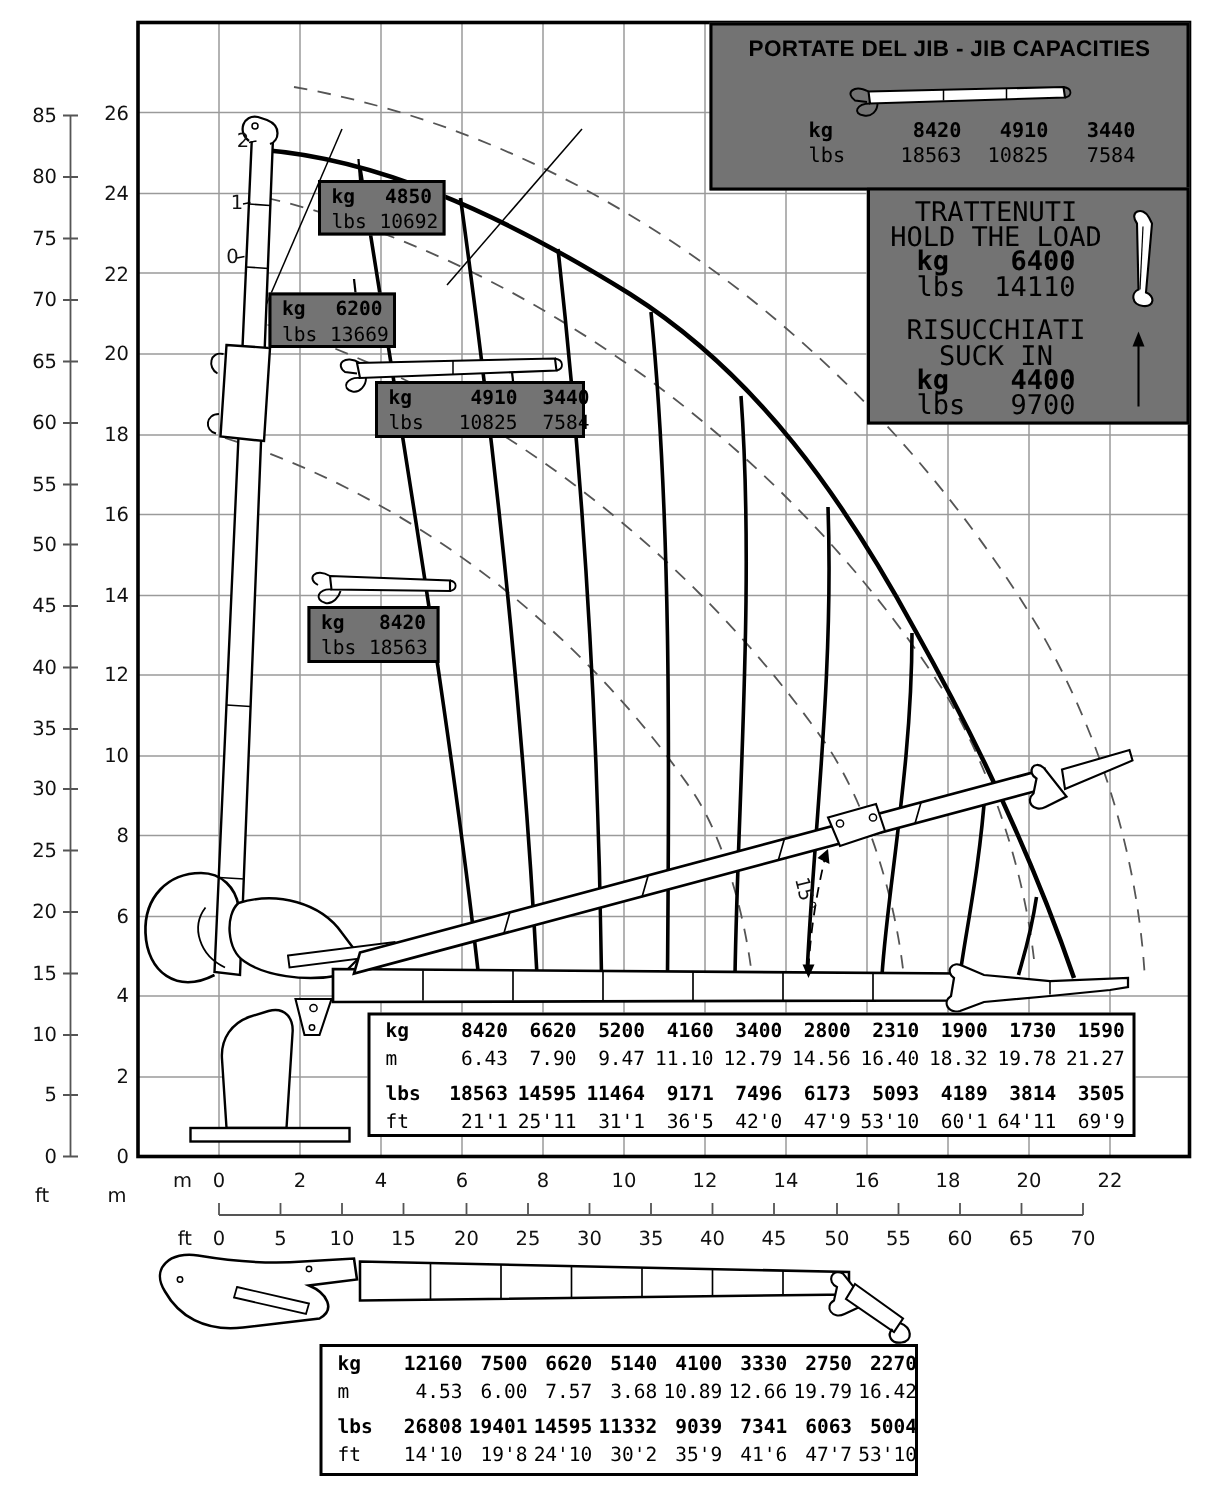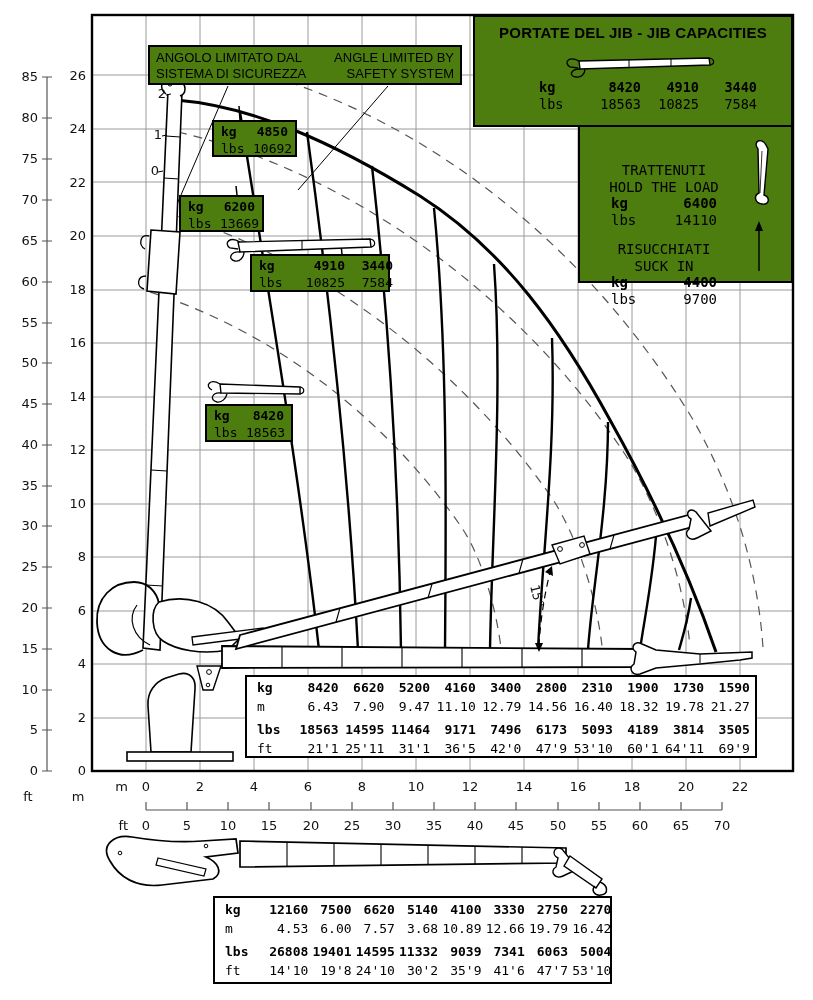--- a/index.html
+++ b/index.html
@@ -1,37 +1,37 @@
 <!DOCTYPE html>
 <html><head>
 <meta charset="utf-8">
 <style>
   html,body{margin:0;padding:0;background:#fff;}
   .stage{position:relative;width:813px;height:1000px;background:#fff;color:#000;
          font-family:"DejaVu Sans Mono",monospace;overflow:hidden;}
   svg{position:absolute;left:0;top:0;}
   svg text{font-family:"DejaVu Sans",sans-serif;font-size:13px;fill:#111;}
   svg text.mono{font-family:"DejaVu Sans Mono",monospace;}
-  .panel{position:absolute;background:#4d7c0f;border:2px solid #000;box-sizing:border-box;}
+  .panel{position:absolute;background:#737373;border:2px solid #000;box-sizing:border-box;}
   .sans{font-family:"Liberation Sans",sans-serif;}
   .b{font-weight:bold;}
   
   .safety{left:148px;top:45px;width:314px;height:40px;padding:3px 6px;font-size:13px;line-height:16px;}
   .safety .ln{display:flex;justify-content:space-between;}
   
   .portate{left:473px;top:15px;width:320px;height:112px;}
   .portate .title{margin-top:7px;text-align:center;font-size:15px;font-weight:bold;letter-spacing:.2px;}
   .portate .icon{position:absolute;left:84px;top:36px;}
   .portate .rows{position:absolute;left:64px;top:62px;font-size:13.5px;line-height:17px;}
   .prow{display:grid;grid-template-columns:36px 66px 58px 58px;}
   .prow span{text-align:right;}
   .prow .lab{text-align:left;}
   
   .hold{left:578px;top:125px;width:215px;height:158px;}
-  .hold .txt{position:absolute;left:8px;top:7px;width:152px;text-align:center;font-size:14px;line-height:16.5px;margin-top:28px;}
+  .hold .txt{position:absolute;left:8px;top:7px;width:152px;text-align:center;font-size:18px;line-height:16.5px;}
   .hrow{display:grid;grid-template-columns:34px 72px;width:106px;margin:0 auto;}
   .hrow span{text-align:right}.hrow .lab{text-align:left;}
   .hold .icons{position:absolute;left:162px;top:12px;}
   .blockgap{height:13px;}
   
   .callout{padding:2px 7px;font-size:13px;line-height:16.5px;}
   .crow{display:grid;grid-template-columns:32px 1fr;}
   .crow .v{text-align:right;}
   .crow2{display:grid;grid-template-columns:30px 56px 48px;}
   .crow2 span{text-align:right;}.crow2 .lab{text-align:left;}
@@ -247,30 +247,20 @@
     <text x="475" y="830" text-anchor="middle">40</text>
     <text x="516" y="830" text-anchor="middle">45</text>
     <text x="558" y="830" text-anchor="middle">50</text>
     <text x="599" y="830" text-anchor="middle">55</text>
     <text x="640" y="830" text-anchor="middle">60</text>
     <text x="681" y="830" text-anchor="middle">65</text>
     <text x="722" y="830" text-anchor="middle">70</text>
   </g>
 </svg>
 
-<div class="panel safety sans">
-  <div class="ln">
-    <span>ANGOLO LIMITATO DAL</span>
-    <span>ANGLE LIMITED BY</span>
-  </div>
-  <div class="ln">
-    <span>SISTEMA DI SICUREZZA</span>
-    <span>SAFETY SYSTEM</span>
-  </div>
-</div>
 
 <div class="panel portate">
   <div class="title sans">PORTATE DEL JIB  -  JIB CAPACITIES</div>
   <svg class="icon" width="162" height="26" viewBox="0 0 162 26">
     <g stroke="#000" fill="#fff">
       <path d="M20,8 L150,5 L151,12 L21,16 Z" stroke-width="1.4"></path>
       <path d="M20,8 C10,3 4,9 11,14 L19,15" stroke-width="1.3" fill="none"></path>
       <path d="M21,16 C12,16 9,23 17,24 C22,25 26,21 26,16" stroke-width="1.3" fill="none"></path>
       <path d="M70,7 L70,14 M112,6 L112,13" stroke-width="1"></path>
       <path d="M150,5 C156,6 156,11 151,12" stroke-width="1.2" fill="none"></path>

